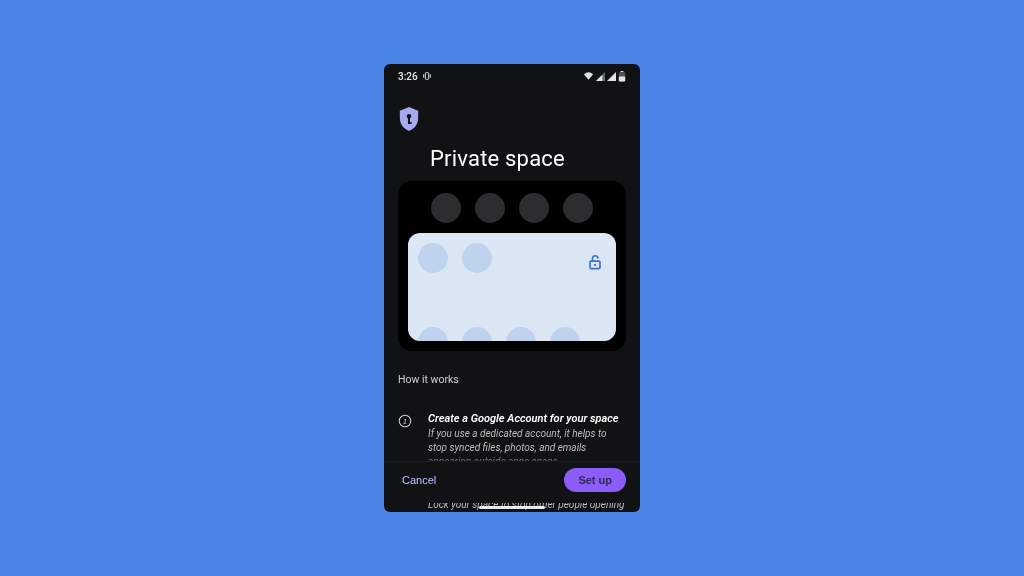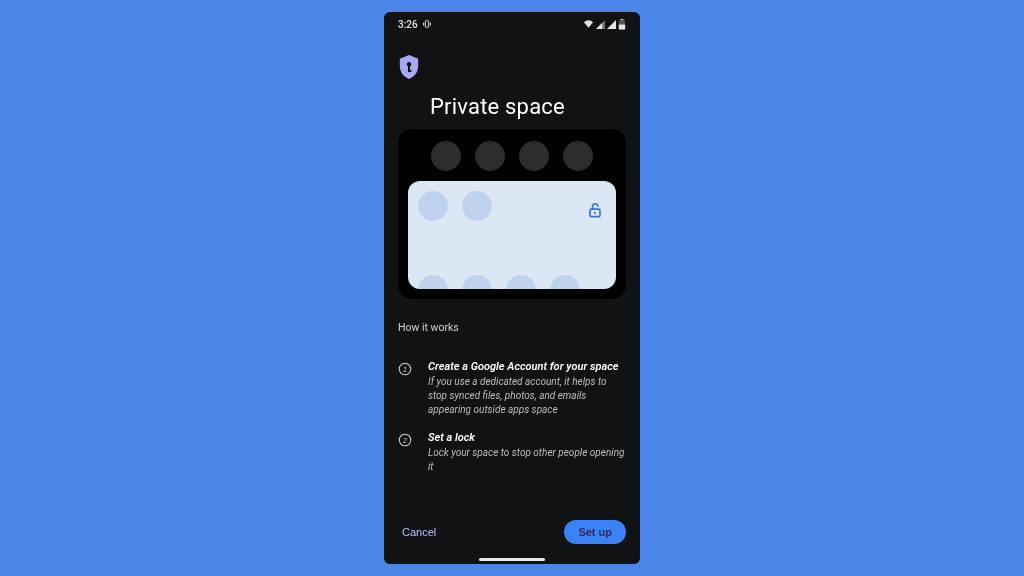--- a/index.html
+++ b/index.html
@@ -7,21 +7,21 @@
   body {
     background: #4b85e8;
     display: flex;
     align-items: center;
     justify-content: center;
     font-family: -apple-system, BlinkMacSystemFont, "Segoe UI", Roboto, Helvetica, Arial, sans-serif;
     -webkit-font-smoothing: antialiased;
   }
   .phone {
     width: 256px;
-    height: 552px;
+    height: 448px;
     background: #111214;
     border-radius: 6px;
     position: relative;
     overflow: hidden;
     color: #e6e6e6;
   }
   
   .status-bar {
     display: flex;
     justify-content: space-between;
@@ -154,21 +154,21 @@
   .btn-cancel {
     background: transparent;
     border: none;
     color: #b7c4ff;
     font-size: 11px;
     font-weight: 500;
     cursor: pointer;
     padding: 6px 4px;
   }
   .btn-setup {
-    background: #3b82f6;
+    background: #8b5cf6;
     color: #2c2b5a;
     border: none;
     border-radius: 14px;
     font-size: 11px;
     font-weight: 600;
     padding: 6px 14px;
     cursor: pointer;
   }
   .nav-pill {
     position: absolute;

